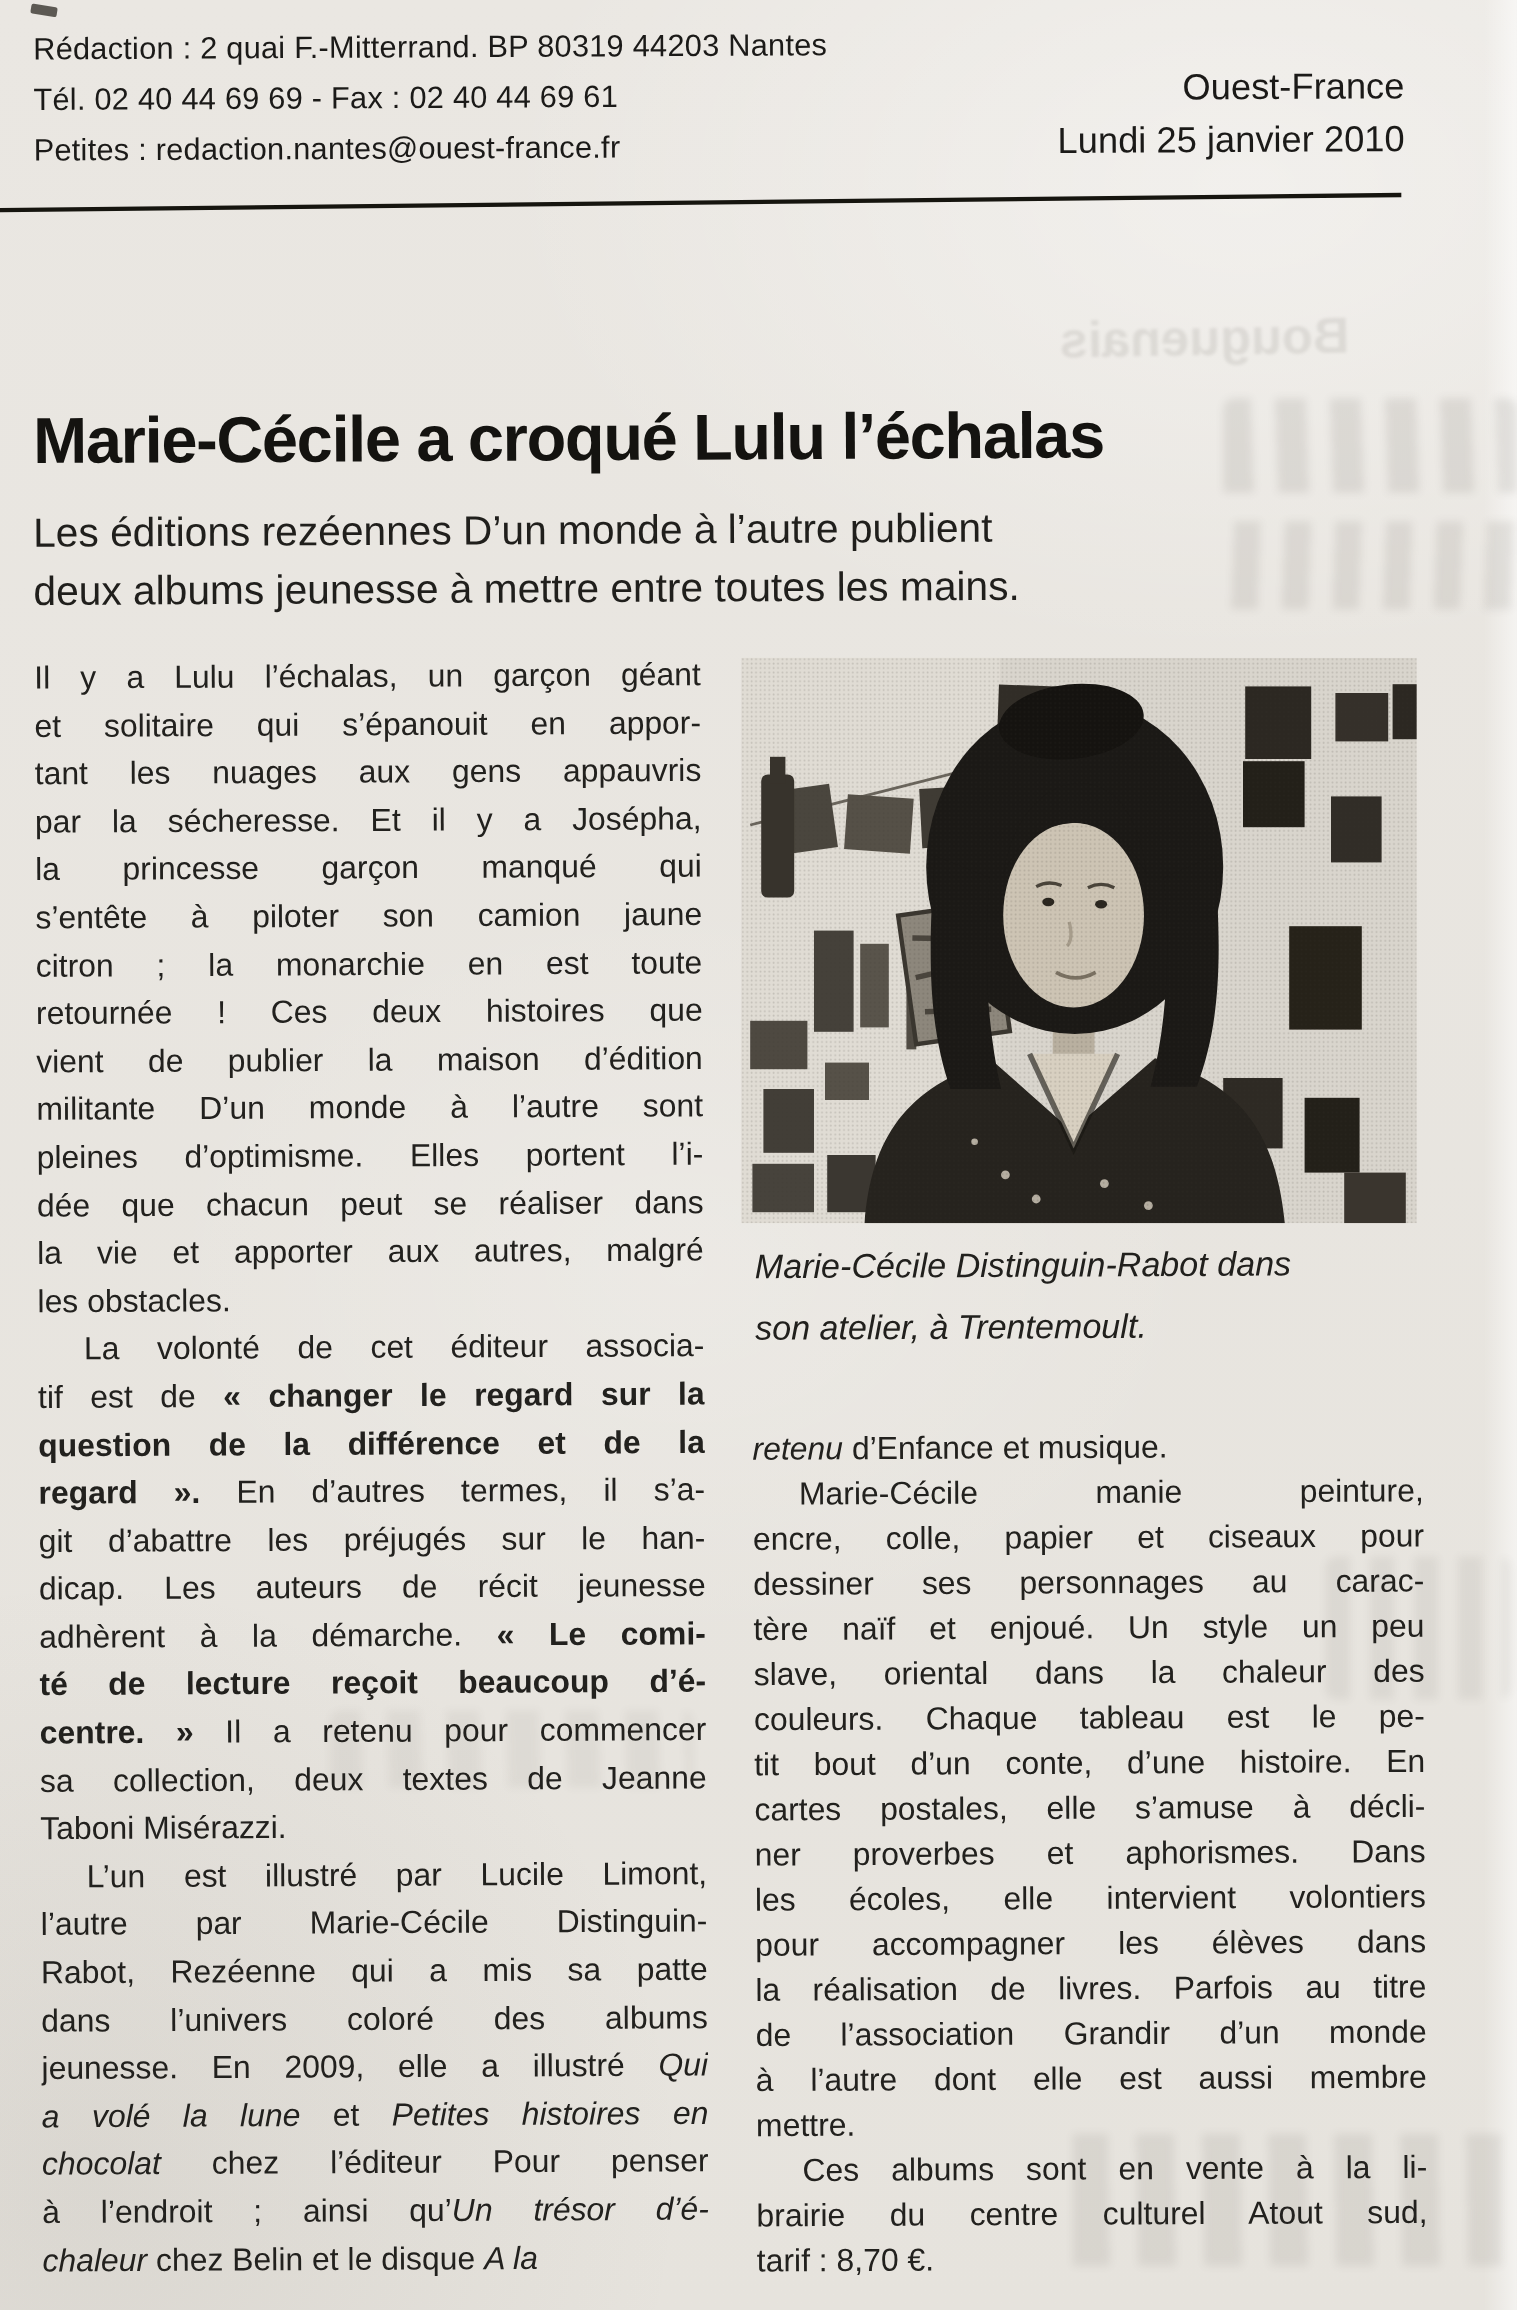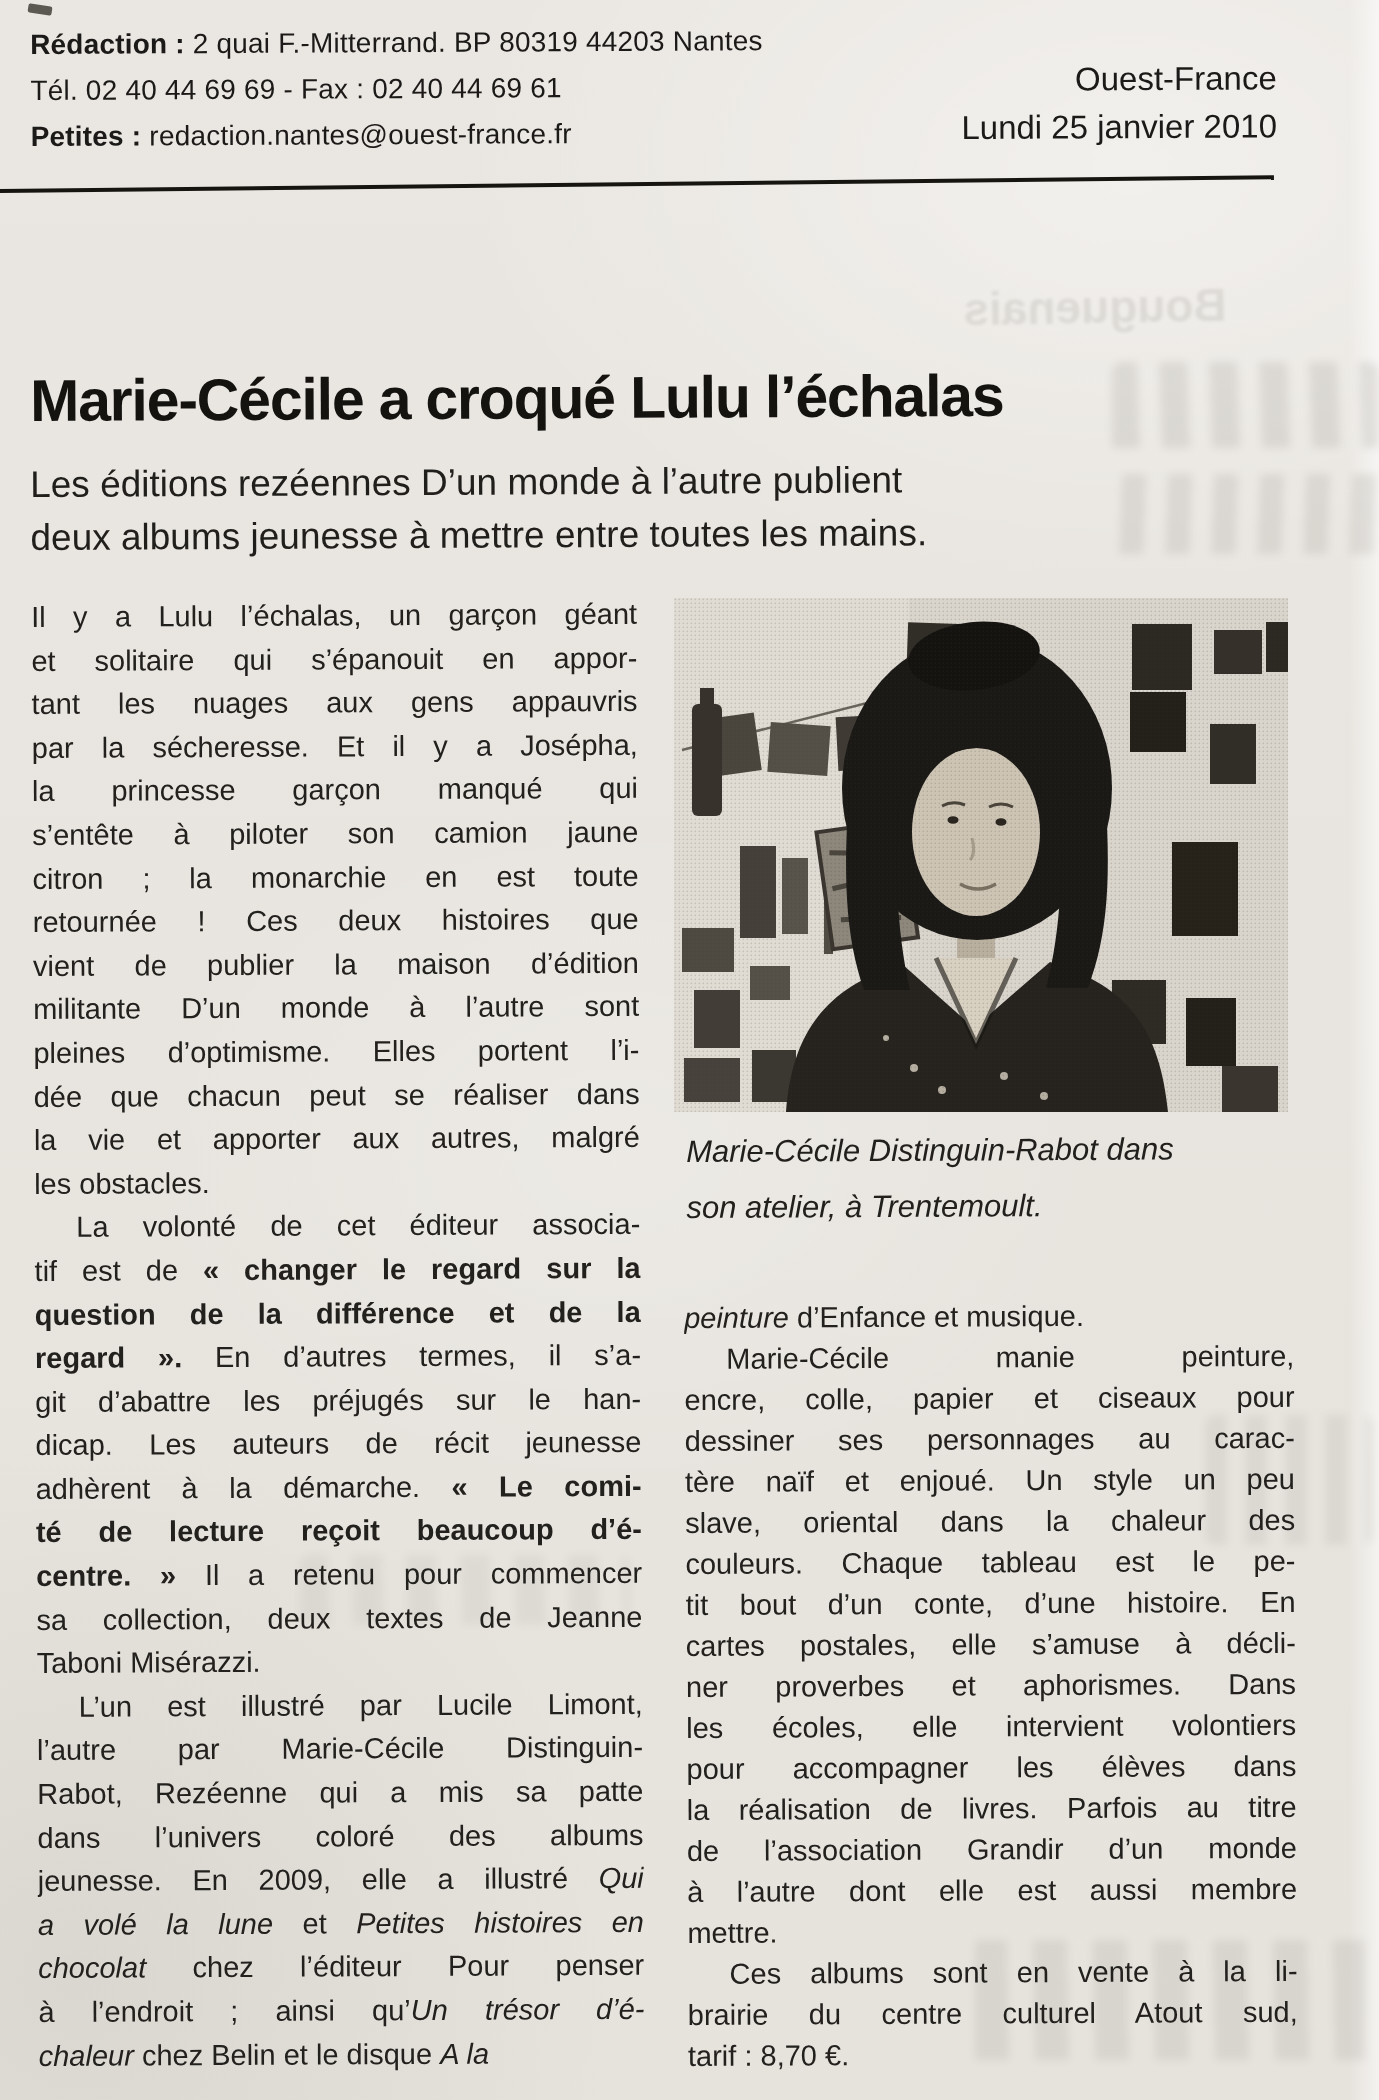--- a/index.html
+++ b/index.html
@@ -18,21 +18,21 @@
       linear-gradient(#eae7e2,#e6e3dd);
   }
   .edge-light{position:absolute;right:0;top:0;width:30px;height:100%;
     background:linear-gradient(90deg,transparent,rgba(255,255,255,.55));}
   .speck{position:absolute;left:28px;top:5px;width:24px;height:9px;background:#2c2923;
     opacity:.75;border-radius:2px;transform:rotate(9deg);}
   .skew{transform:rotate(-0.3deg);transform-origin:left top;}
 
   
   .hdr-left{position:absolute;left:30px;top:22px;font-size:28px;line-height:46px;color:#1b1a18;letter-spacing:.2px;}
-  .hdr-left .b{font-weight:700;}
+  .hdr-left .b{font-weight:400;}
   .hdr-right{position:absolute;right:102px;top:56px;text-align:right;font-size:33px;line-height:48px;color:#1b1a18;}
   .rule{position:absolute;left:0;top:189px;width:1274px;height:4px;background:#16150f;
     transform:rotate(-0.62deg);transform-origin:left center;}
 
   
   .ghost-word{position:absolute;left:905px;top:280px;width:380px;text-align:center;
     font-size:46px;font-weight:700;color:#4e4942;opacity:.11;filter:blur(1.6px);
     transform:scaleX(-1) rotate(1deg);}
   .ghost-blob{position:absolute;filter:blur(4px);border-radius:10px;}
   #gb1{left:1112px;top:362px;width:267px;height:208px;opacity:.14;
@@ -202,21 +202,21 @@
     <rect width="614" height="514" fill="url(#ht)" opacity=".17"></rect>
   </svg>
 </div>
 
 <div class="caption skew">
   <div>Marie-Cécile Distinguin-Rabot dans</div>
   <div>son atelier, à Trentemoult.</div>
 </div>
 
 <div class="col col2 skew">
-    <div class="bodyline lastline"><span class="i">peinture</span><span> d’Enfance et musique.</span></div>
+    <div class="bodyline lastline"><span class="i">retenu</span><span> d’Enfance et musique.</span></div>
     <div class="bodyline indent"><span>Marie-Cécile manie peinture,</span></div>
     <div class="bodyline"><span>encre, colle, papier et ciseaux pour</span></div>
     <div class="bodyline"><span>dessiner ses personnages au carac-</span></div>
     <div class="bodyline"><span>tère naïf et enjoué. Un style un peu</span></div>
     <div class="bodyline"><span>slave, oriental dans la chaleur des</span></div>
     <div class="bodyline"><span>couleurs. Chaque tableau est le pe-</span></div>
     <div class="bodyline"><span>tit bout d’un conte, d’une histoire. En</span></div>
     <div class="bodyline"><span>cartes postales, elle s’amuse à décli-</span></div>
     <div class="bodyline"><span>ner proverbes et aphorismes. Dans</span></div>
     <div class="bodyline"><span>les écoles, elle intervient volontiers</span></div>

